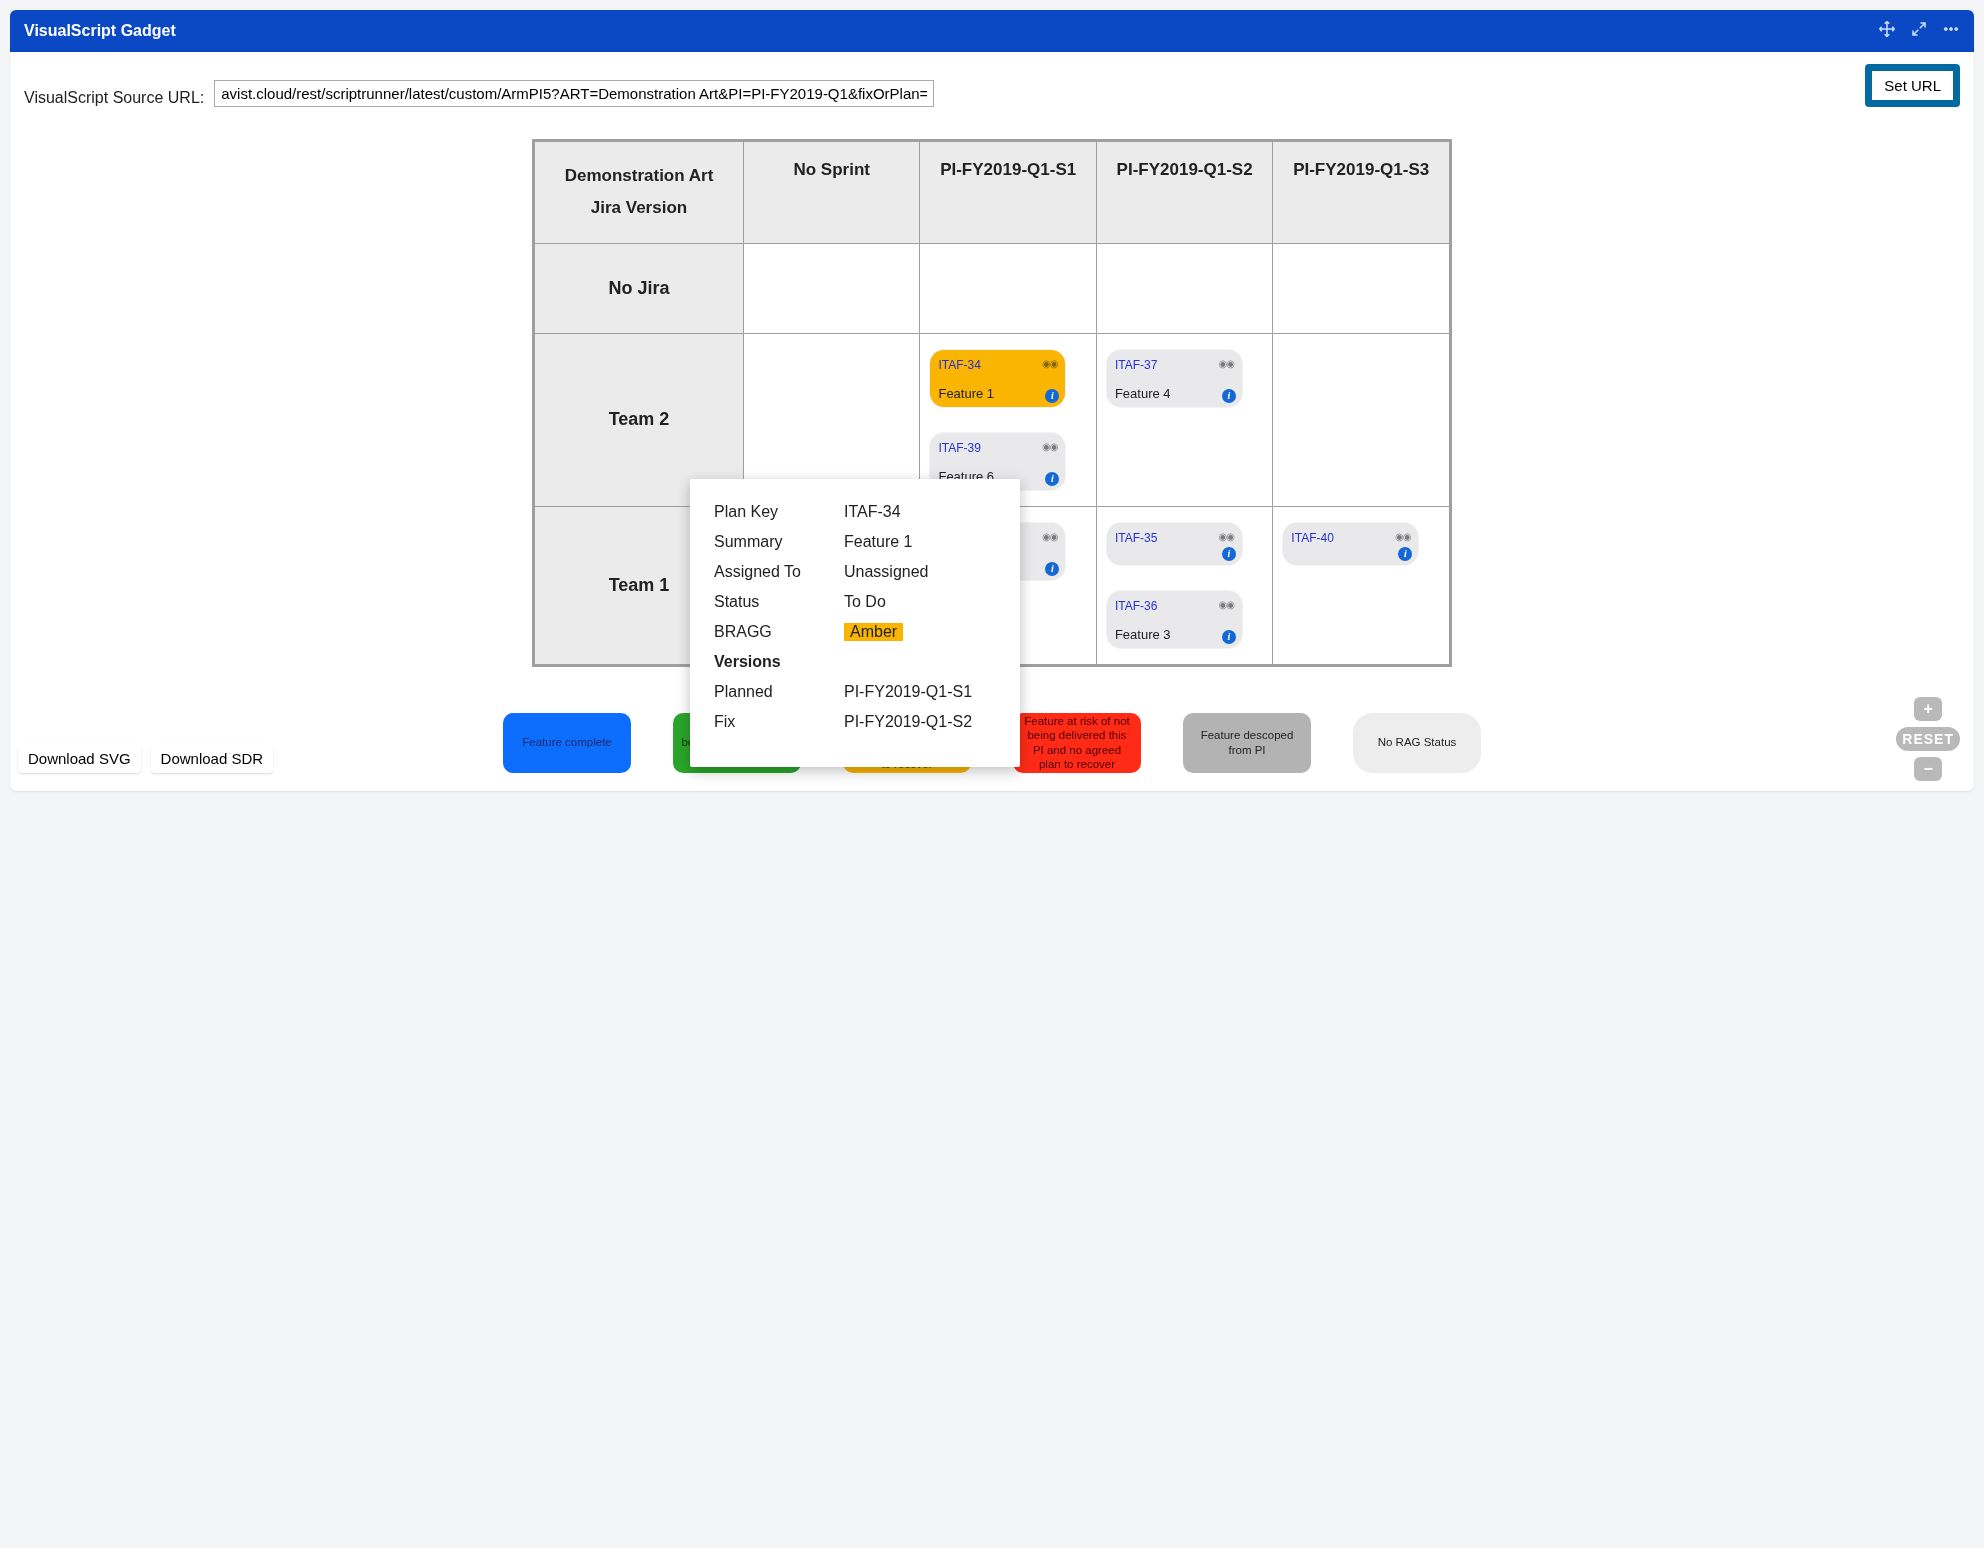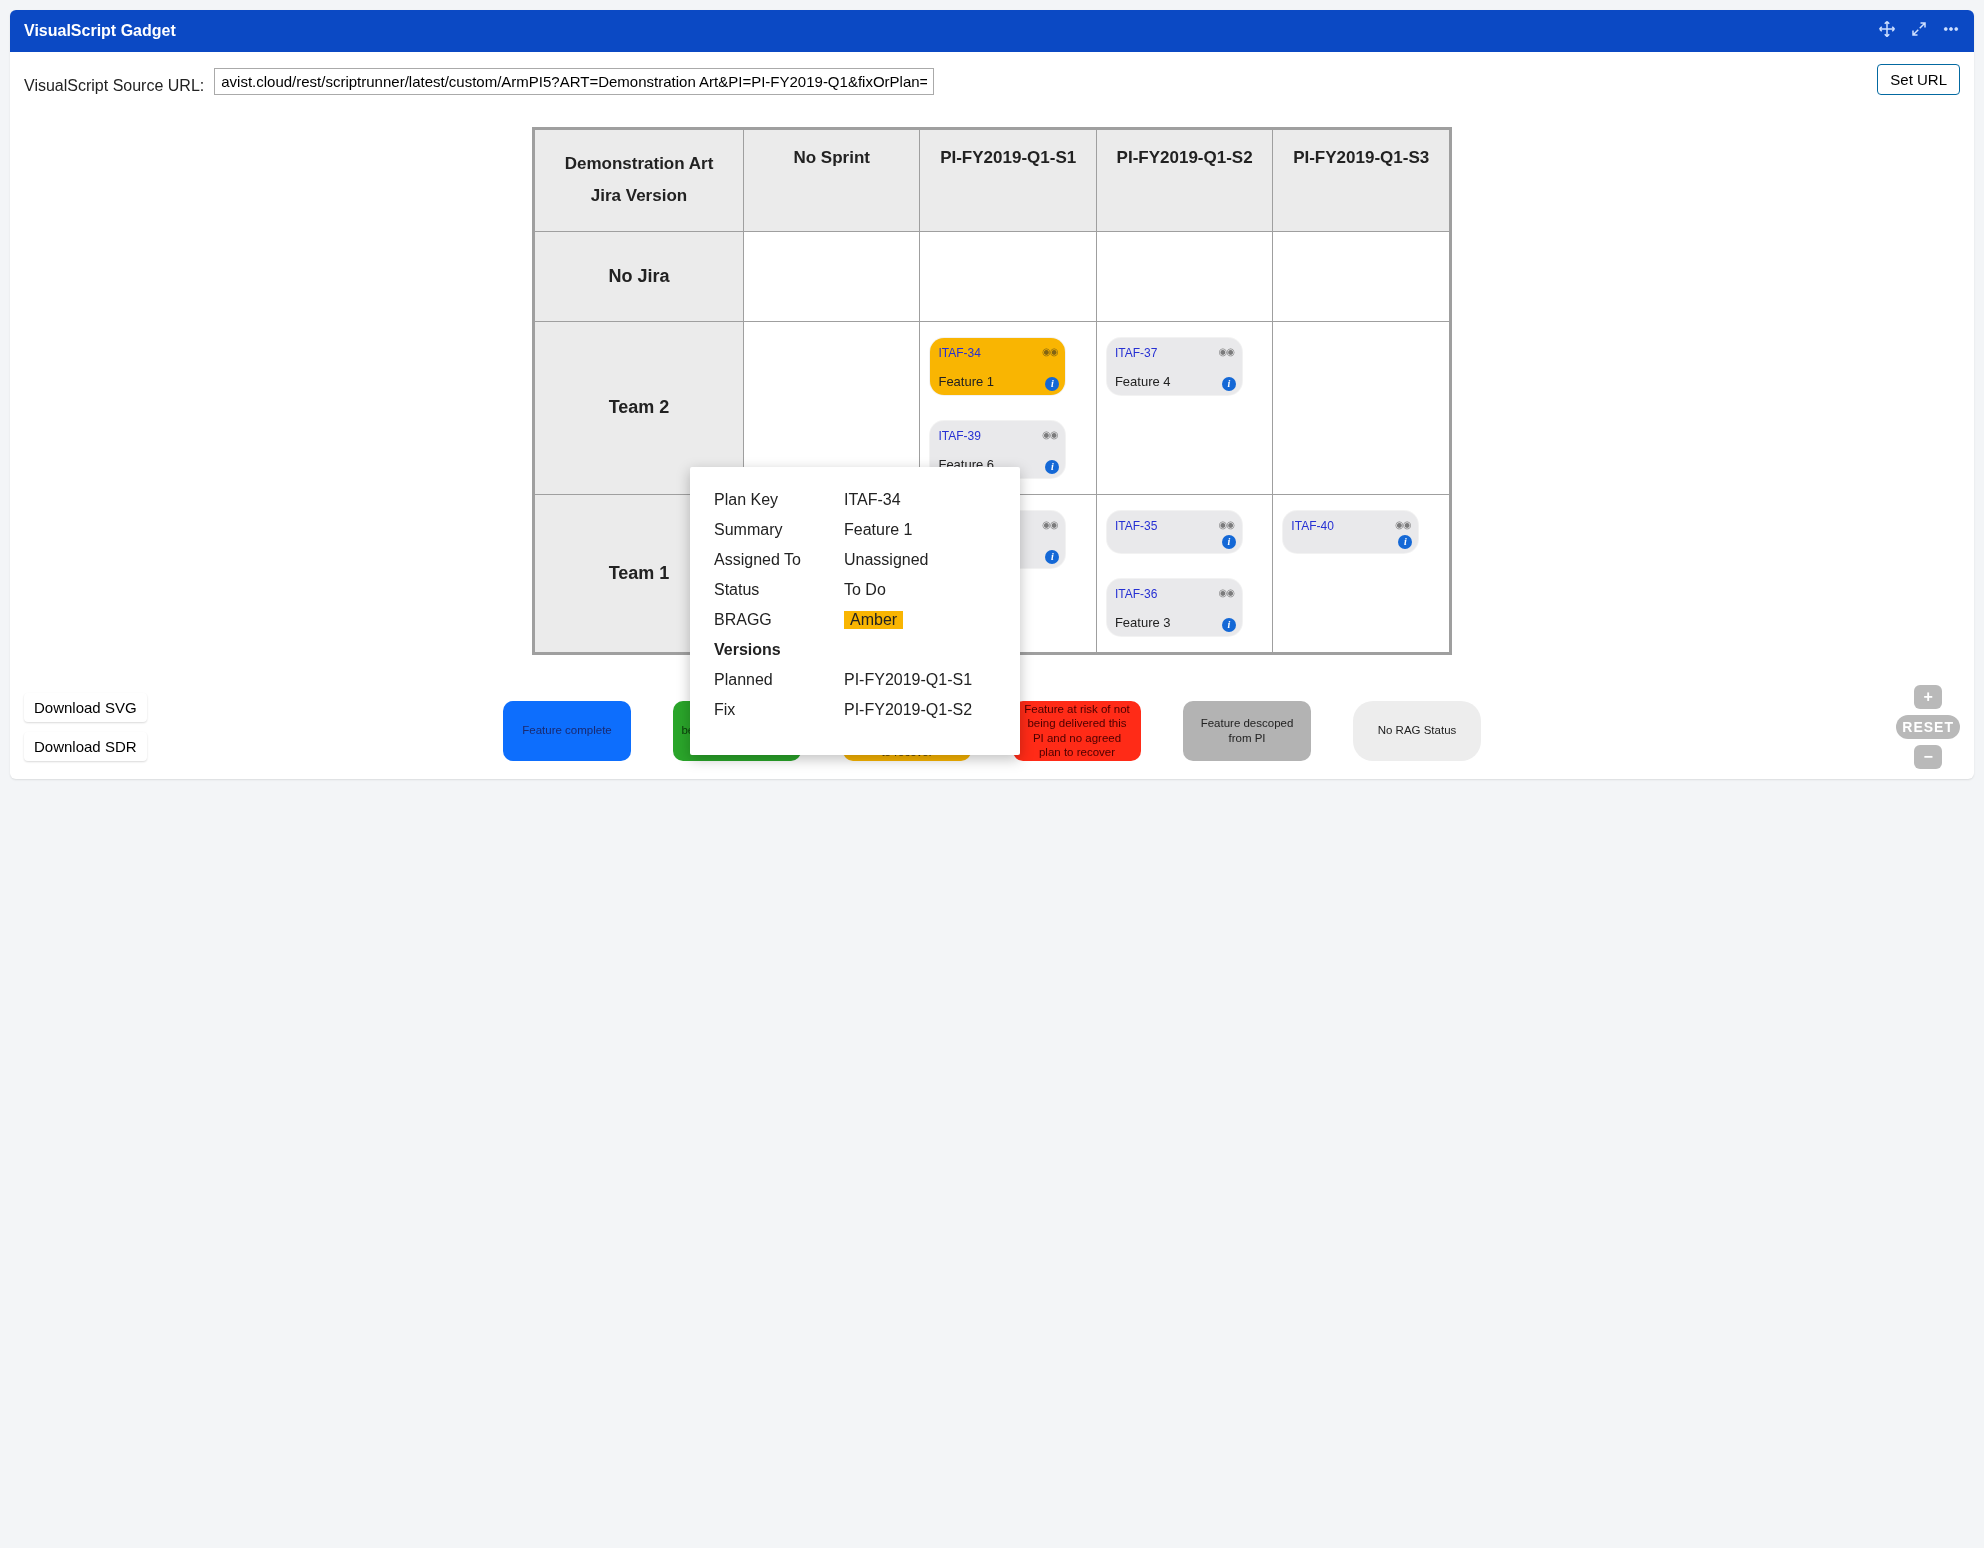--- a/index.html
+++ b/index.html
@@ -53,21 +53,21 @@
   }
   .urlbar label { font-size: 16px; white-space:nowrap; }
   .urlbar input {
     font-size: 15px;
     padding: 4px 6px;
     border: 1px solid #aaa;
     width: 720px;
   }
   .urlbar .spacer { flex:1; }
   .btn {
-    background:#fff; border:1px solid #0369a1; border-radius:4px;
+    background:#fff; border:7px solid #0369a1; border-radius:4px;
     padding:6px 12px; font-size:15px; cursor:pointer;
   }
 
   .board-wrap { padding: 0 20px 10px; position:relative; }
   table.board {
     margin: 20px auto 0;
     border-collapse: collapse;
     width: 920px;
     border: 3px solid var(--border);
     background:#fff;
@@ -151,22 +151,22 @@
     text-align:center; font-size:11.5px; line-height:1.25; padding:4px 8px;
   }
   .legend .pill.blue  { background: var(--legend-blue); color:#1a2a70; }
   .legend .pill.green { background: var(--legend-green); color:#0b3b0b; }
   .legend .pill.amber { background: var(--legend-amber); color:#4a3400; }
   .legend .pill.red   { background: var(--legend-red);   color:#4c0000; }
   .legend .pill.gray  { background: var(--legend-gray);  color:#222; }
   .legend .pill.lgray { background: var(--legend-lgray); color:#222;border-radius:20px; }
 
   .downloads {
-    position:absolute; left:14px; bottom:18px;
-    display:flex; gap:10px;flex-direction:column;
+    position:absolute; left:8px; bottom:18px;
+    display:flex; gap:10px;
   }
   .downloads .btn { border:none; background:#fff; box-shadow:0 1px 2px rgba(0,0,0,.15); padding:6px 10px; font-size:15px;}
 
   .zoom-controls {
     position:absolute; right:14px; bottom:10px;
     display:flex; flex-direction:column; gap:6px; align-items:center;
     color:#b4b4b4;
   }
   .zoom-controls .zbtn {
     background:#b9b9b9; color:#fff; border-radius:6px;

